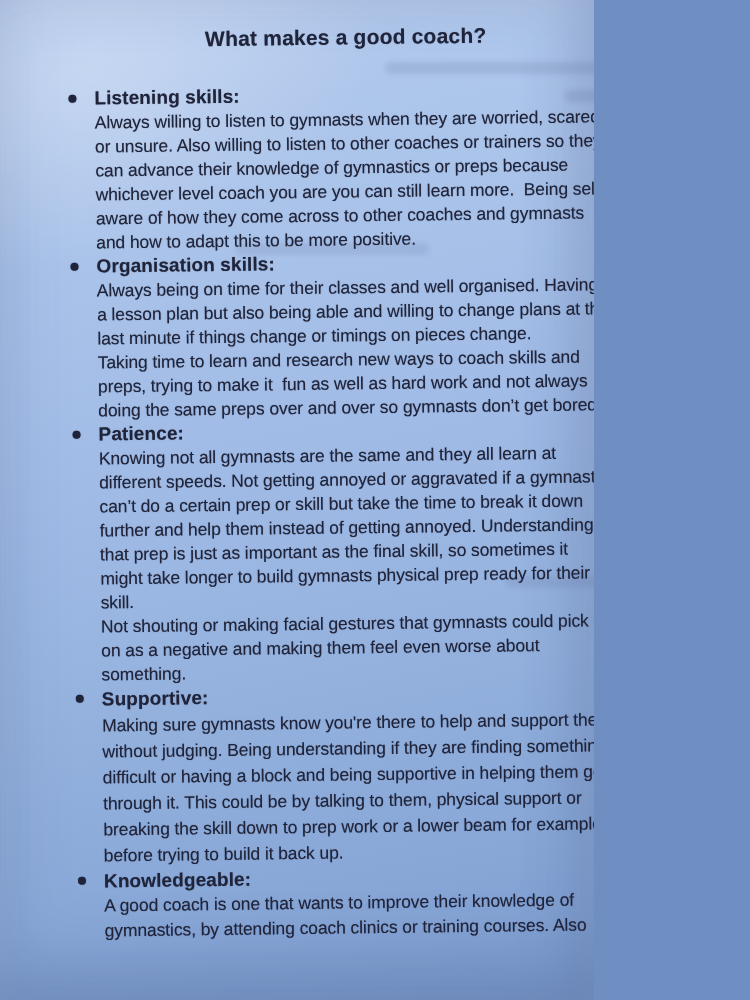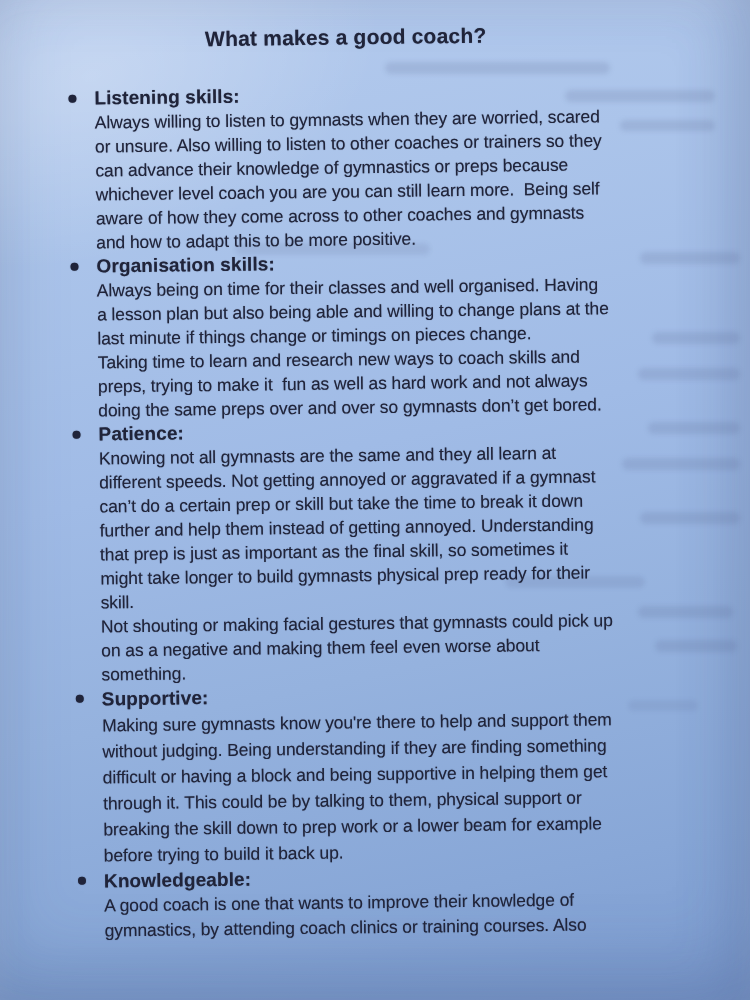--- a/index.html
+++ b/index.html
@@ -1,21 +1,21 @@
 <!DOCTYPE html>
 <html><head>
 <meta charset="utf-8">
 <style>
   * { margin: 0; padding: 0; box-sizing: border-box; }
   html, body { width: 750px; height: 1000px; background: #6f8fc2; }
   body { font-family: "Liberation Sans", sans-serif; }
 
   .page {
     position: relative;
-    width: 750px;
+    width: 594px;
     height: 1000px;
     overflow: hidden;
     background: linear-gradient(168deg,
       #b5cbee 0%, #abc4ea 22%, #a0bbe6 45%,
       #95b2de 65%, #88a7d7 85%, #7d9cd0 100%);
     box-shadow: inset 0 -35px 70px rgba(58, 80, 128, 0.22),
                 inset -22px 0 55px rgba(66, 88, 136, 0.16),
                 inset 0 12px 30px rgba(255, 255, 255, 0.10);
     color: #20243a;
   }

